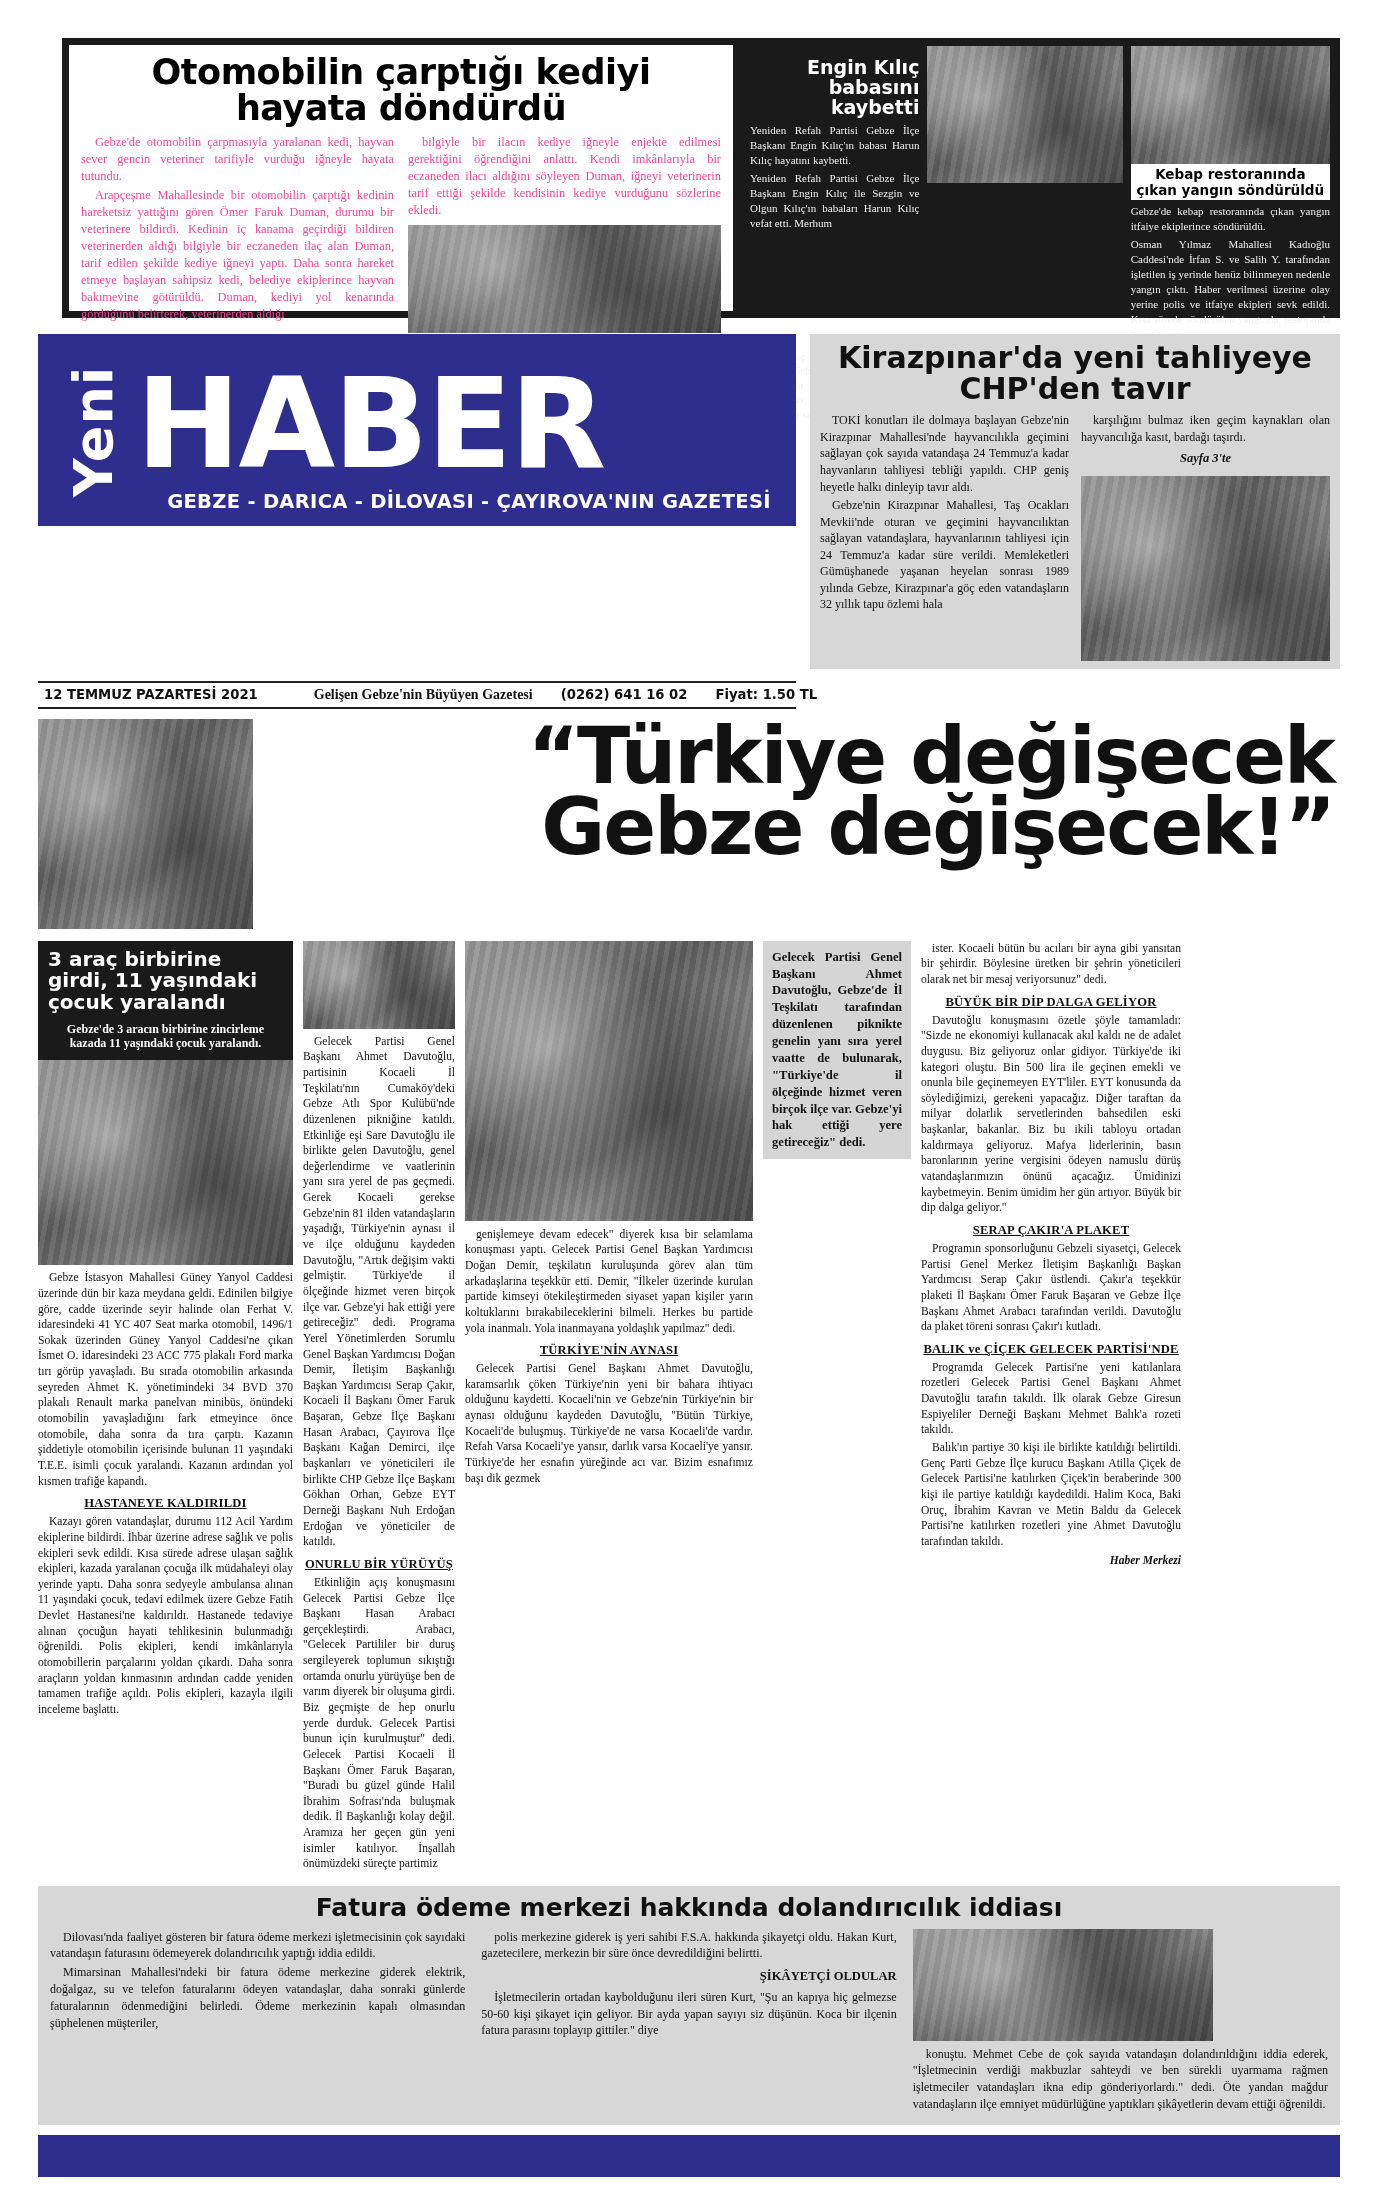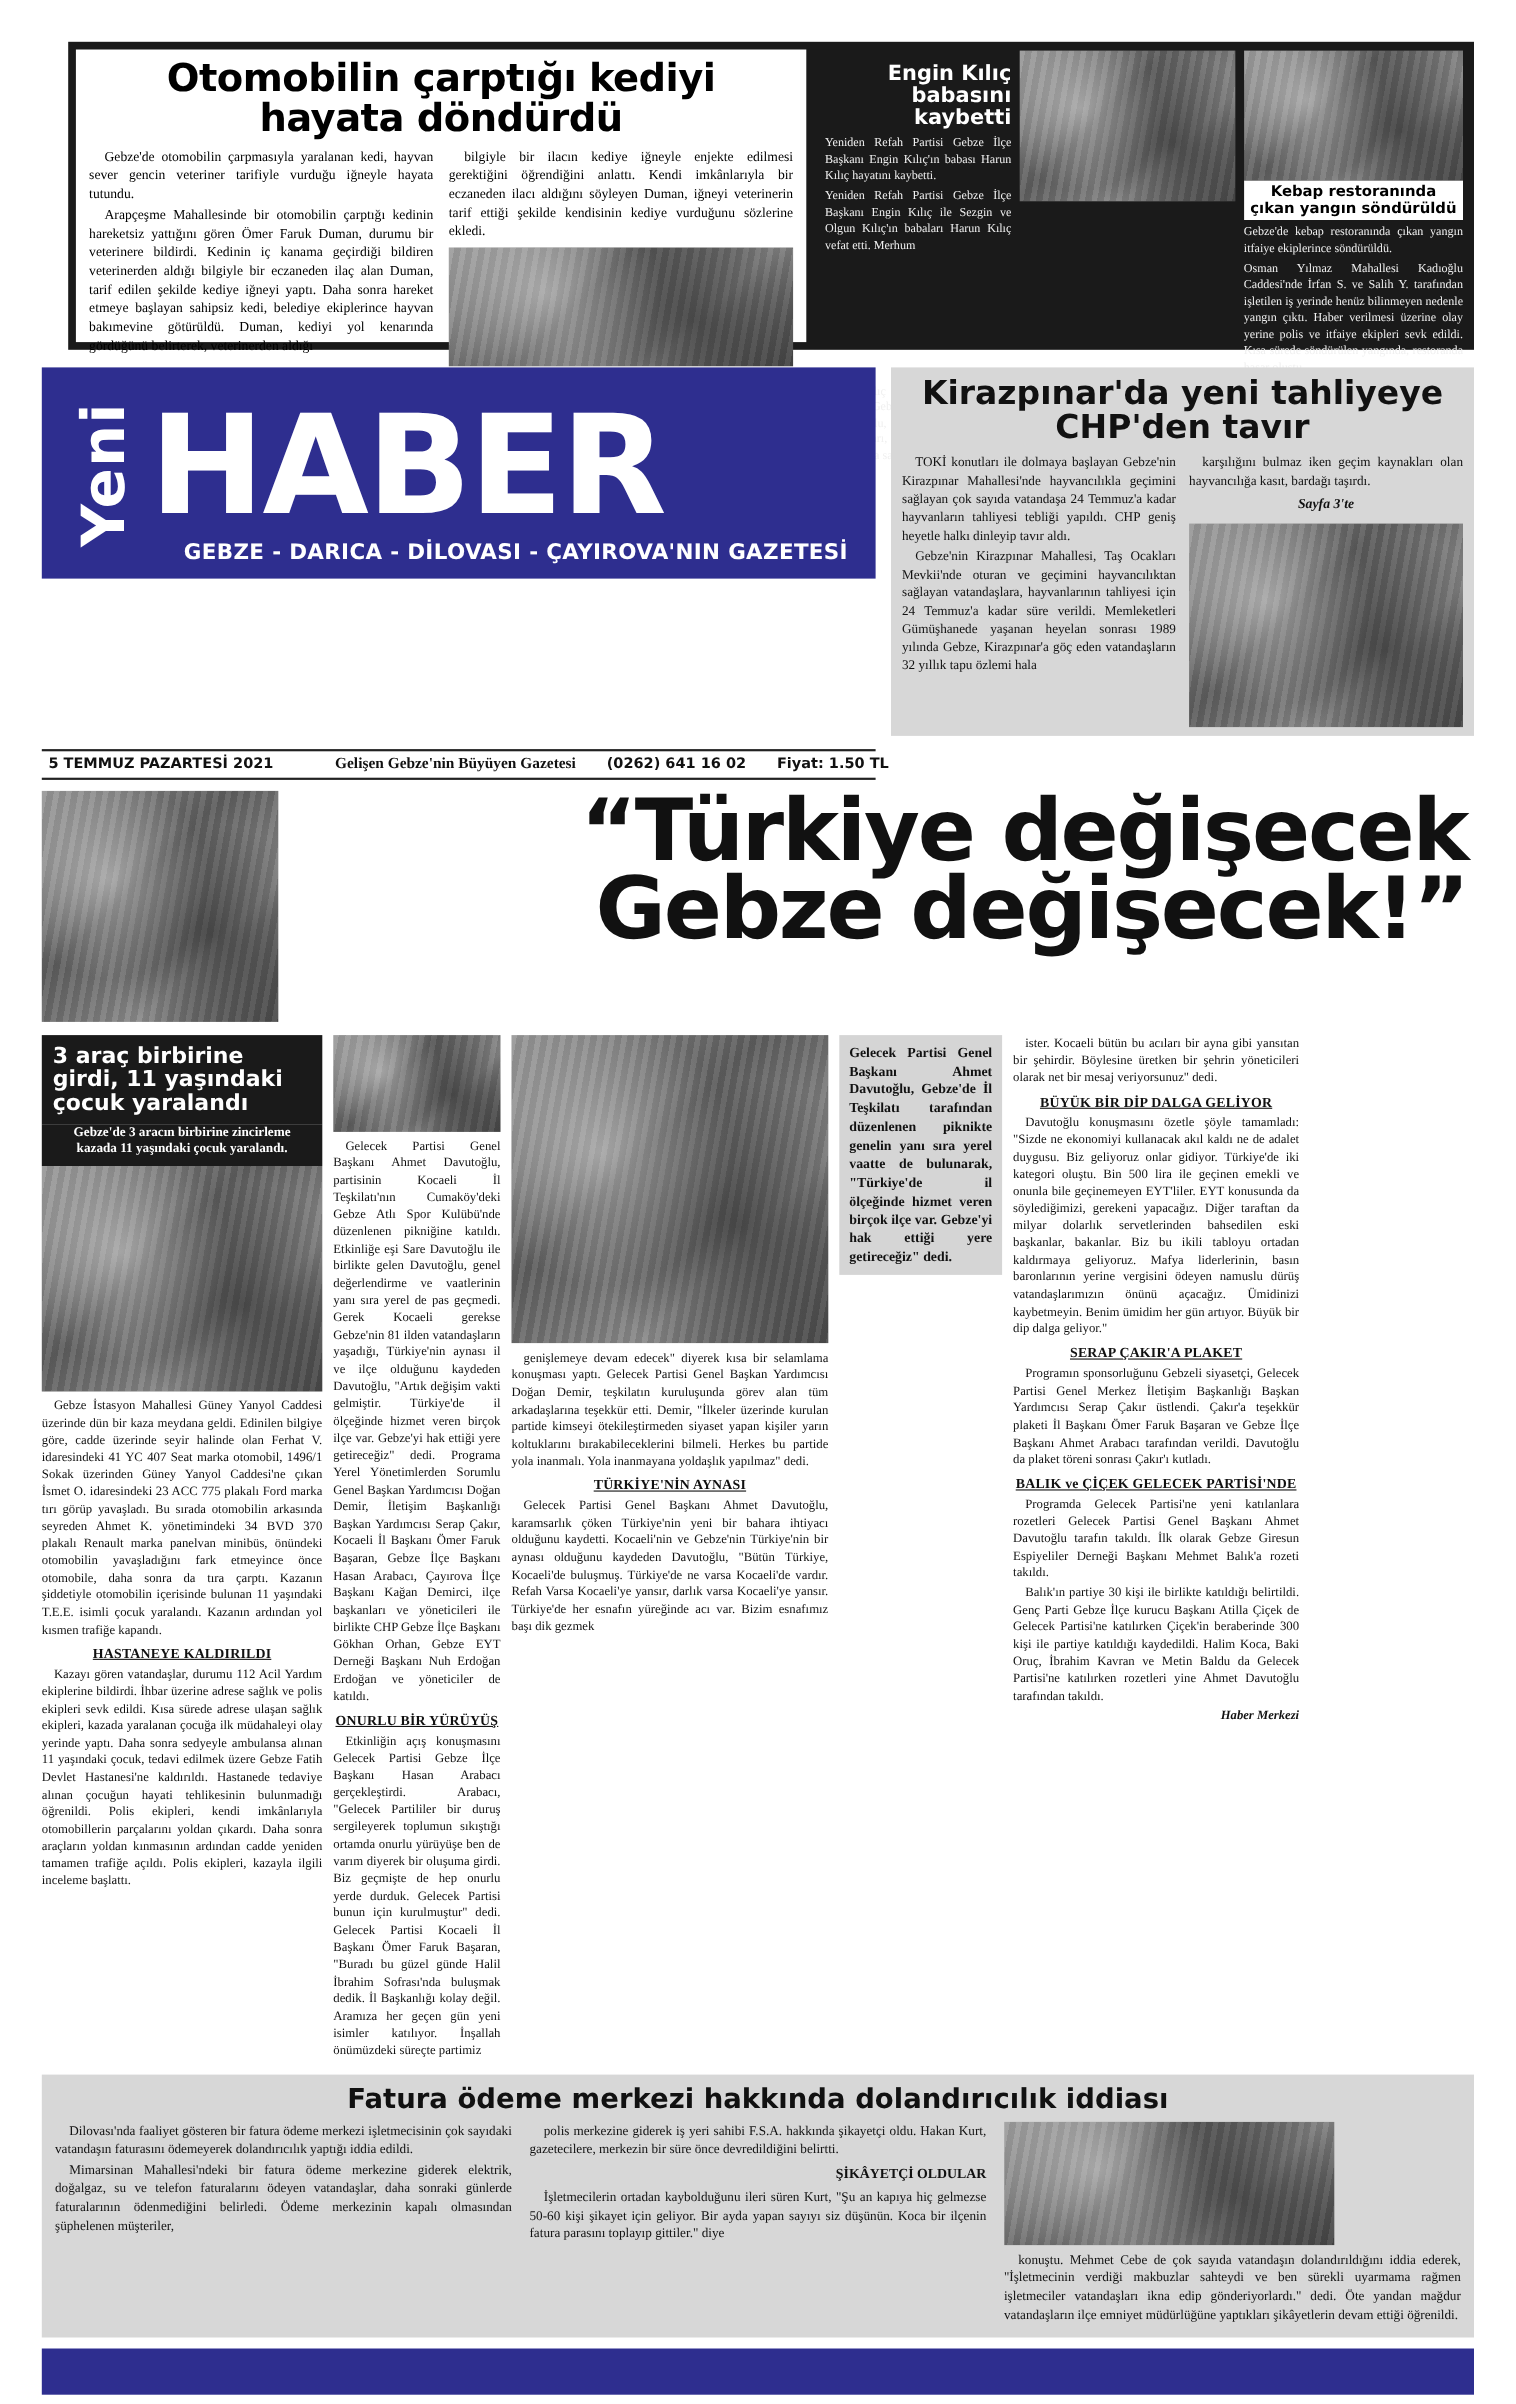--- a/index.html
+++ b/index.html
@@ -22,21 +22,21 @@
   .hl-main {
     font-family:"DejaVu Sans", sans-serif;
     font-weight:bold; font-size:35px; line-height:1.02;
     text-align:center; letter-spacing:-0.5px; color:#000;
     margin-bottom:8px;
   }
   .cols2 { display:flex; gap:14px; }
   .col { flex:1; }
   .body-txt {
     font-family:"Liberation Serif", serif;
-    font-size:12.4px; line-height:1.37; text-align:justify; color:#000000;
+    font-size:12.4px; line-height:1.37; text-align:justify; color:#ec4899;
   }
   .body-txt p { text-indent:14px; margin-bottom:2px; }
   .photo {
     background:linear-gradient(135deg,#9a9a9a,#5e5e5e 40%,#8b8b8b 70%,#4a4a4a);
     position:relative; overflow:hidden;
   }
   .photo::after{
     content:""; position:absolute; inset:0;
     background:
       radial-gradient(circle at 28% 38%, rgba(255,255,255,.42), transparent 45%),
@@ -236,21 +236,21 @@
         <div class="rt-txt">
           <p>karşılığını bulmaz iken geçim kaynakları olan hayvancılığa kasıt, bardağı taşırdı.</p>
           <div class="rt-page">Sayfa 3'te</div>
           <div class="rt-photo photo"></div>
         </div>
       </div>
     </div>
   </div>
 
   <div class="datebar">
-    <span class="dslot">5 TEMMUZ PAZARTESİ 2021</span>
+    <span class="dslot">12 TEMMUZ PAZARTESİ 2021</span>
     <span class="sep"></span>
     <span class="dslot serif">Gelişen Gebze'nin Büyüyen Gazetesi</span>
     <span class="dslot">(0262) 641 16 02</span>
     <span class="dslot">Fiyat: 1.50 TL</span>
   </div>
 
   <div class="hero">
     <div class="hero-photo photo"></div>
     <div class="hero-title">
       <div>“Türkiye değişecek</div>

